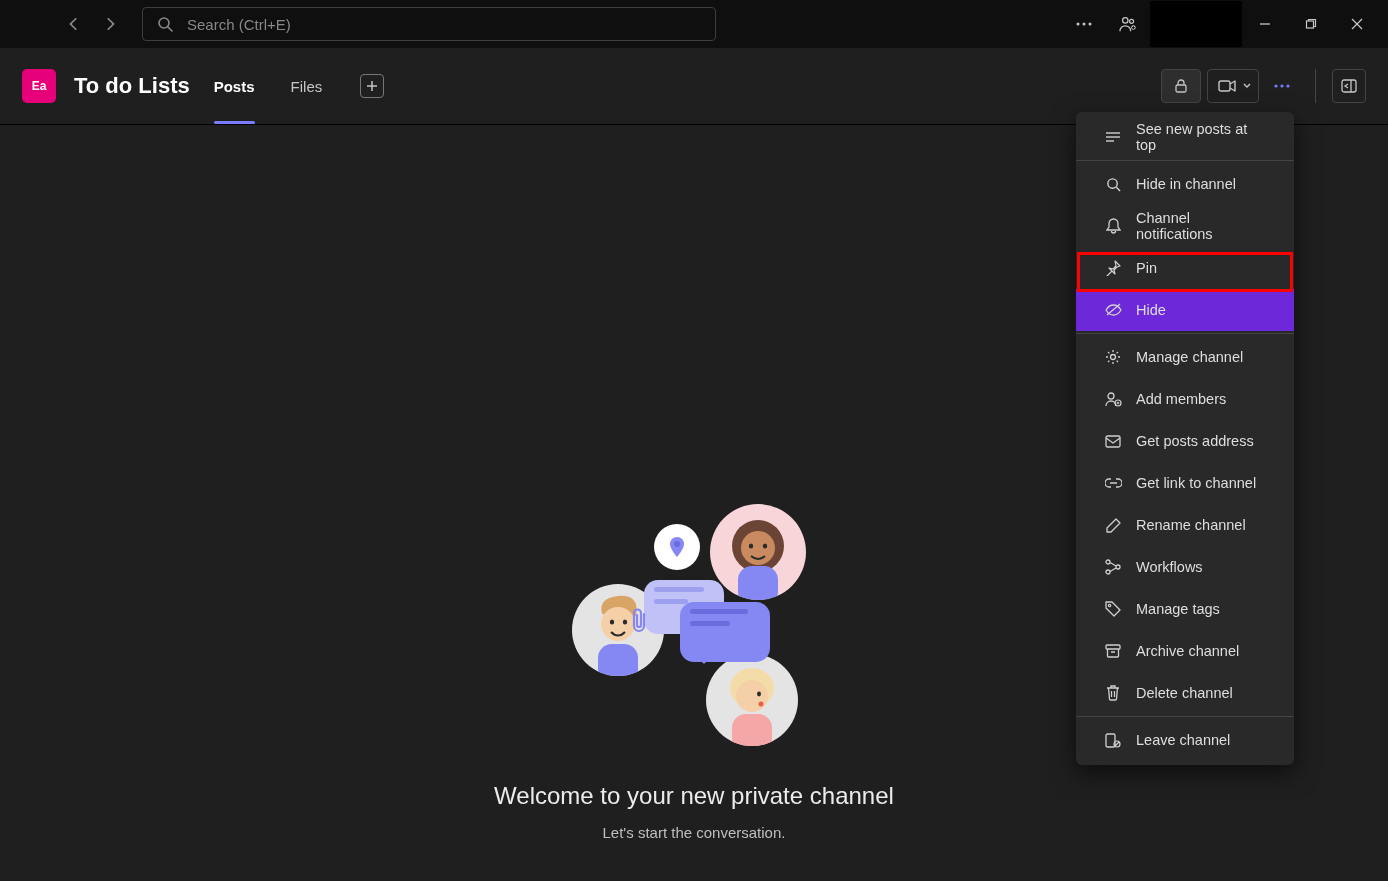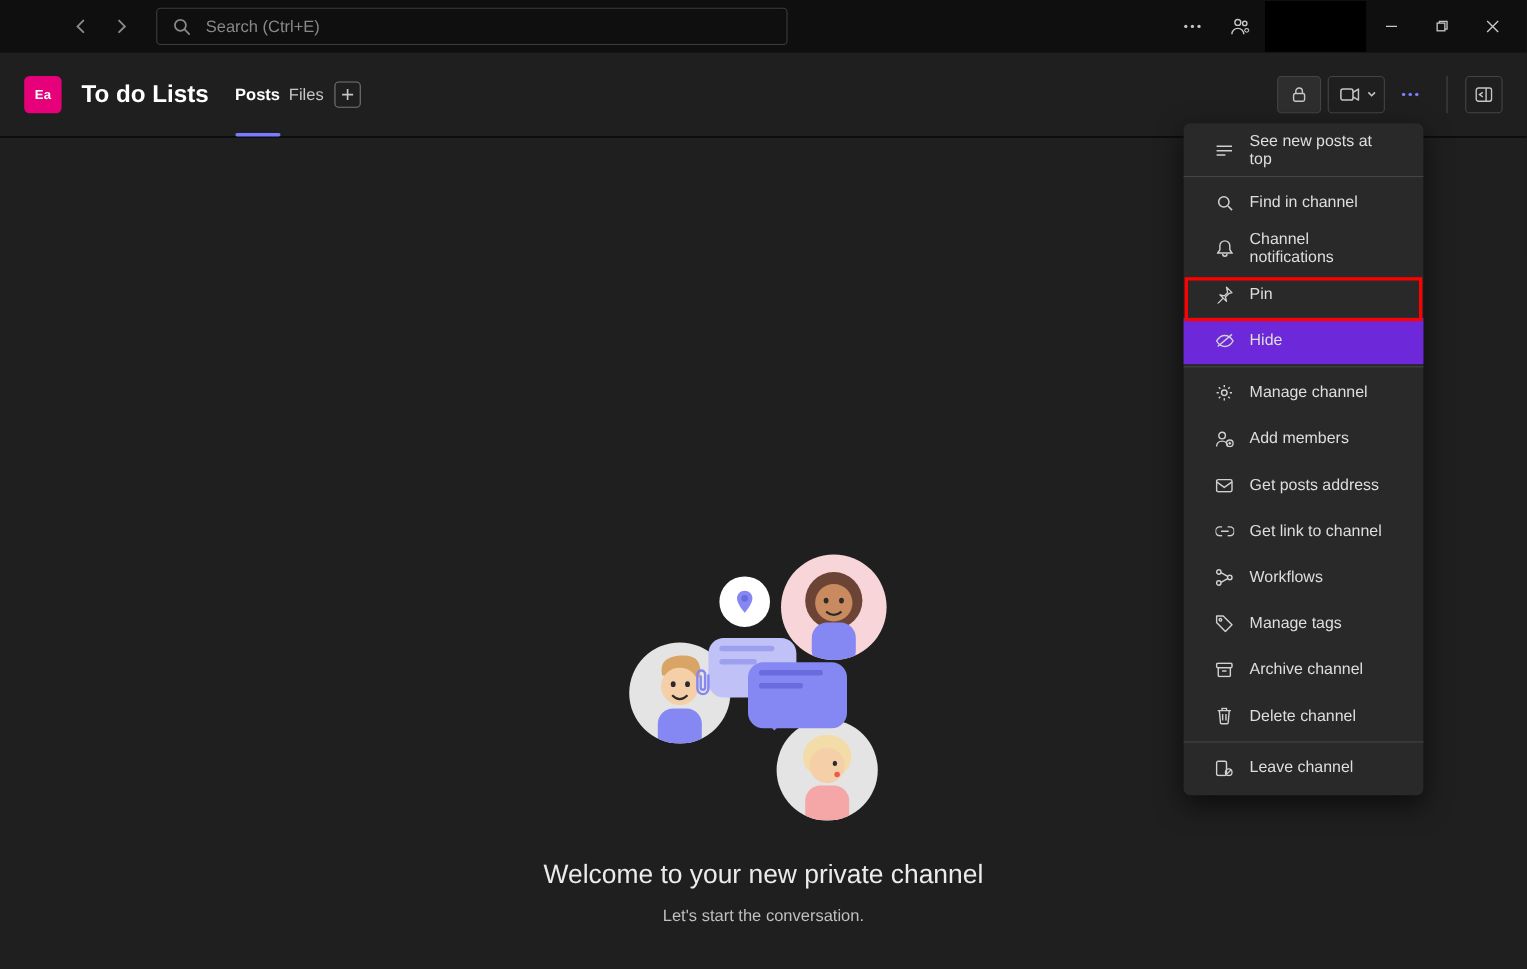--- a/index.html
+++ b/index.html
@@ -75,21 +75,21 @@
     width: 34px; height: 34px;
     background: #e6007a;
     border-radius: 5px;
     display: flex; align-items: center; justify-content: center;
     font-size: 12px; font-weight: 600; color: #fff;
   }
   .channel-title {
     margin-left: 18px;
     font-size: 22px; font-weight: 700; color: #fff;
   }
-  .tabs { display: flex; margin-left: 24px; gap: 8px; align-self: stretch; align-items: center; }
+  .tabs { display: flex; margin-left: 24px; gap: 36px; align-self: stretch; align-items: center; }
   .tab {
     font-size: 15px; color: #c8c6c4;
     height: 100%; display: flex; align-items: center;
     position: relative;
   }
   .tab.active { font-weight:600; color: #fff; }
   .tab.active::after {
     content: ""; position: absolute; left: 0; right: 0; bottom: 0;
     height: 3px; background: #7a7cff; border-radius: 2px;
   }
@@ -338,21 +338,21 @@
     <span>See new posts at top</span>
   </div>
   <div class="ctx-sep"></div>
   <div class="ctx-item">
     <span class="ctx-ico">
         <svg width="15" height="15" viewBox="0 0 16 16">
           <circle cx="7" cy="7" r="5" stroke="currentColor" stroke-width="1.5" fill="none"></circle>
           <line x1="11" y1="11" x2="15" y2="15" stroke="currentColor" stroke-width="1.5"></line>
         </svg>
       </span>
-    <span>Find in channel</span>
+    <span>Hide in channel</span>
   </div>
   <div class="ctx-item">
     <span class="ctx-ico">
         <svg width="15" height="16" viewBox="0 0 15 16">
           <path d="M7.5 1a4.5 4.5 0 00-4.5 4.5V9l-2 3h13l-2-3V5.5A4.5 4.5 0 007.5 1zM5.5 13a2 2 0 004 0" stroke="currentColor" stroke-width="1.3" fill="none"></path>
         </svg>
       </span>
     <span>Channel notifications</span>
   </div>
   <div class="ctx-item">
@@ -405,20 +405,28 @@
   <div class="ctx-item">
     <span class="ctx-ico">
         <svg width="17" height="10" viewBox="0 0 17 10">
           <path d="M6 1H4a4 4 0 000 8h2M11 1h2a4 4 0 010 8h-2M5 5h7" stroke="currentColor" stroke-width="1.3" fill="none"></path>
         </svg>
       </span>
     <span>Get link to channel</span>
   </div>
   <div class="ctx-item">
     <span class="ctx-ico">
+        <svg width="15" height="15" viewBox="0 0 15 15">
+          <path d="M10 1l4 4L5 14H1v-4z" stroke="currentColor" stroke-width="1.3" fill="none" stroke-linejoin="round"></path>
+        </svg>
+      </span>
+    <span>Rename channel</span>
+  </div>
+  <div class="ctx-item">
+    <span class="ctx-ico">
         <svg width="16" height="16" viewBox="0 0 16 16">
           <circle cx="3" cy="3" r="2" stroke="currentColor" stroke-width="1.3" fill="none"></circle>
           <circle cx="13" cy="8" r="2" stroke="currentColor" stroke-width="1.3" fill="none"></circle>
           <circle cx="3" cy="13" r="2" stroke="currentColor" stroke-width="1.3" fill="none"></circle>
           <path d="M5 3.5L11 7M5 12.5L11 9" stroke="currentColor" stroke-width="1.3"></path>
         </svg>
       </span>
     <span>Workflows</span>
   </div>
   <div class="ctx-item">

